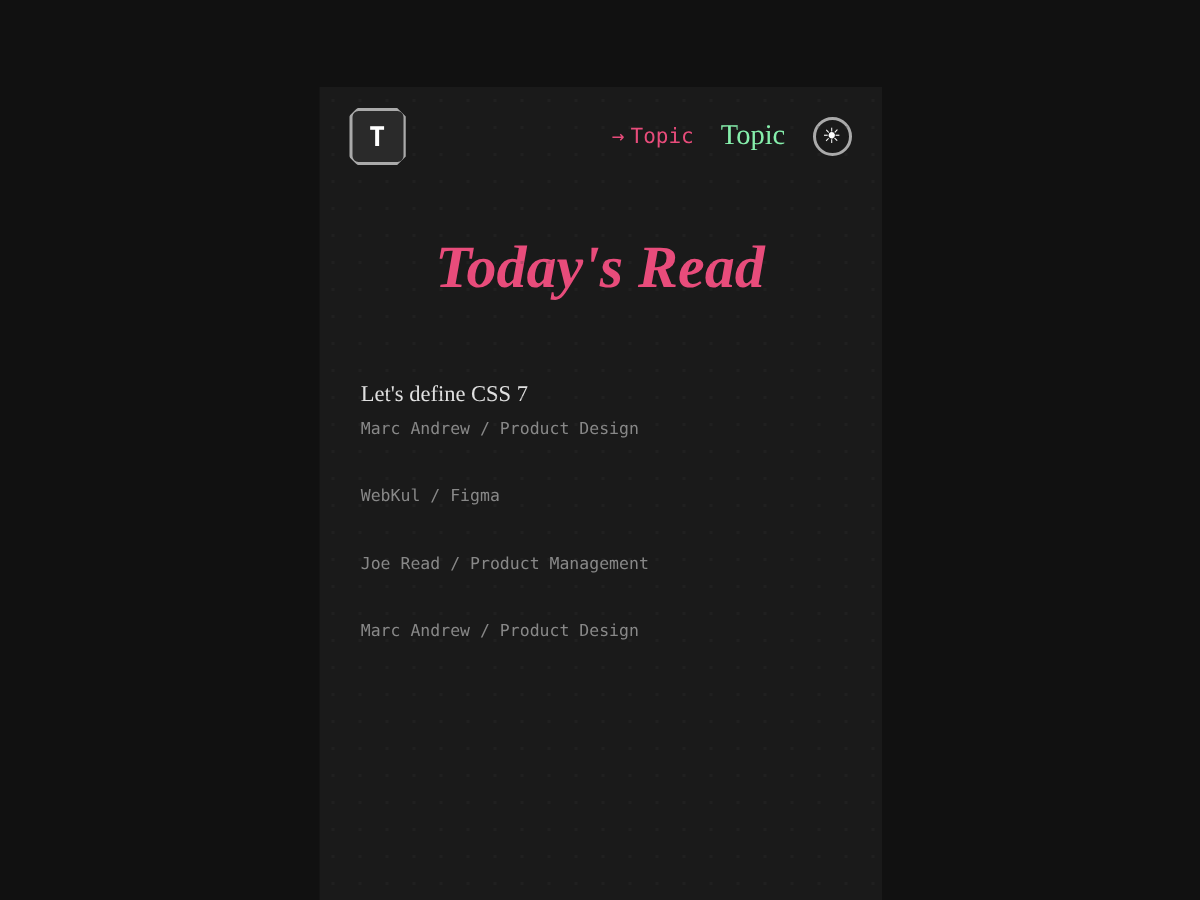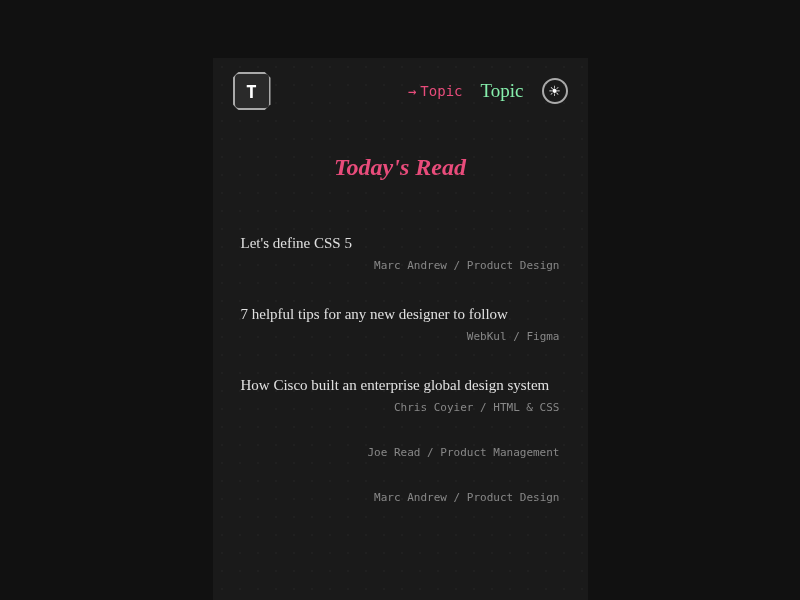--- a/index.html
+++ b/index.html
@@ -118,21 +118,21 @@
       font-size: 14px;
     }
 
     
     .main-content {
       padding: 30px 28px 20px 28px;
     }
 
     .page-title {
       color: #e84c7b;
-      font-size: 24px;
+      font-size: 40px;
       font-family: 'Georgia', serif;
       text-align: center;
       margin-bottom: 36px;
       font-style: italic;
     }
 
     
     .article-list {
       display: flex;
       flex-direction: column;
@@ -153,21 +153,20 @@
       font-size: 15px;
       font-family: 'Georgia', serif;
       line-height: 1.4;
       margin-bottom: 5px;
     }
 
     .article-meta {
       color: #888888;
       font-size: 11px;
       font-family: monospace;
-      text-align: right;
     }
   </style>
 </head>
 <body>
 
 <div class="outer-bg"></div>
 
 <div class="app-container">
 
   <div class="header">
@@ -185,30 +184,25 @@
       </div>
     </nav>
   </div>
 
   <div class="main-content">
     <h1 class="page-title">Today's Read</h1>
 
     <div class="article-list" id="article-list">
 
     <div class="article-item">
-          <div class="article-title">Let's define CSS 5</div>
+          <div class="article-title">Let's define CSS 7</div>
           <div class="article-meta">Marc Andrew / Product Design</div>
         </div>
         <div class="article-item">
-          <div class="article-title">7 helpful tips for any new designer to follow</div>
           <div class="article-meta">WebKul / Figma</div>
-        </div>
-        <div class="article-item">
-          <div class="article-title">How Cisco built an enterprise global design system</div>
-          <div class="article-meta">Chris Coyier / HTML &amp; CSS</div>
         </div>
         <div class="article-item">
           <div class="article-meta">Joe Read / Product Management</div>
         </div>
         <div class="article-item">
           <div class="article-meta">Marc Andrew / Product Design</div>
         </div>
       </div>
   </div>
 

